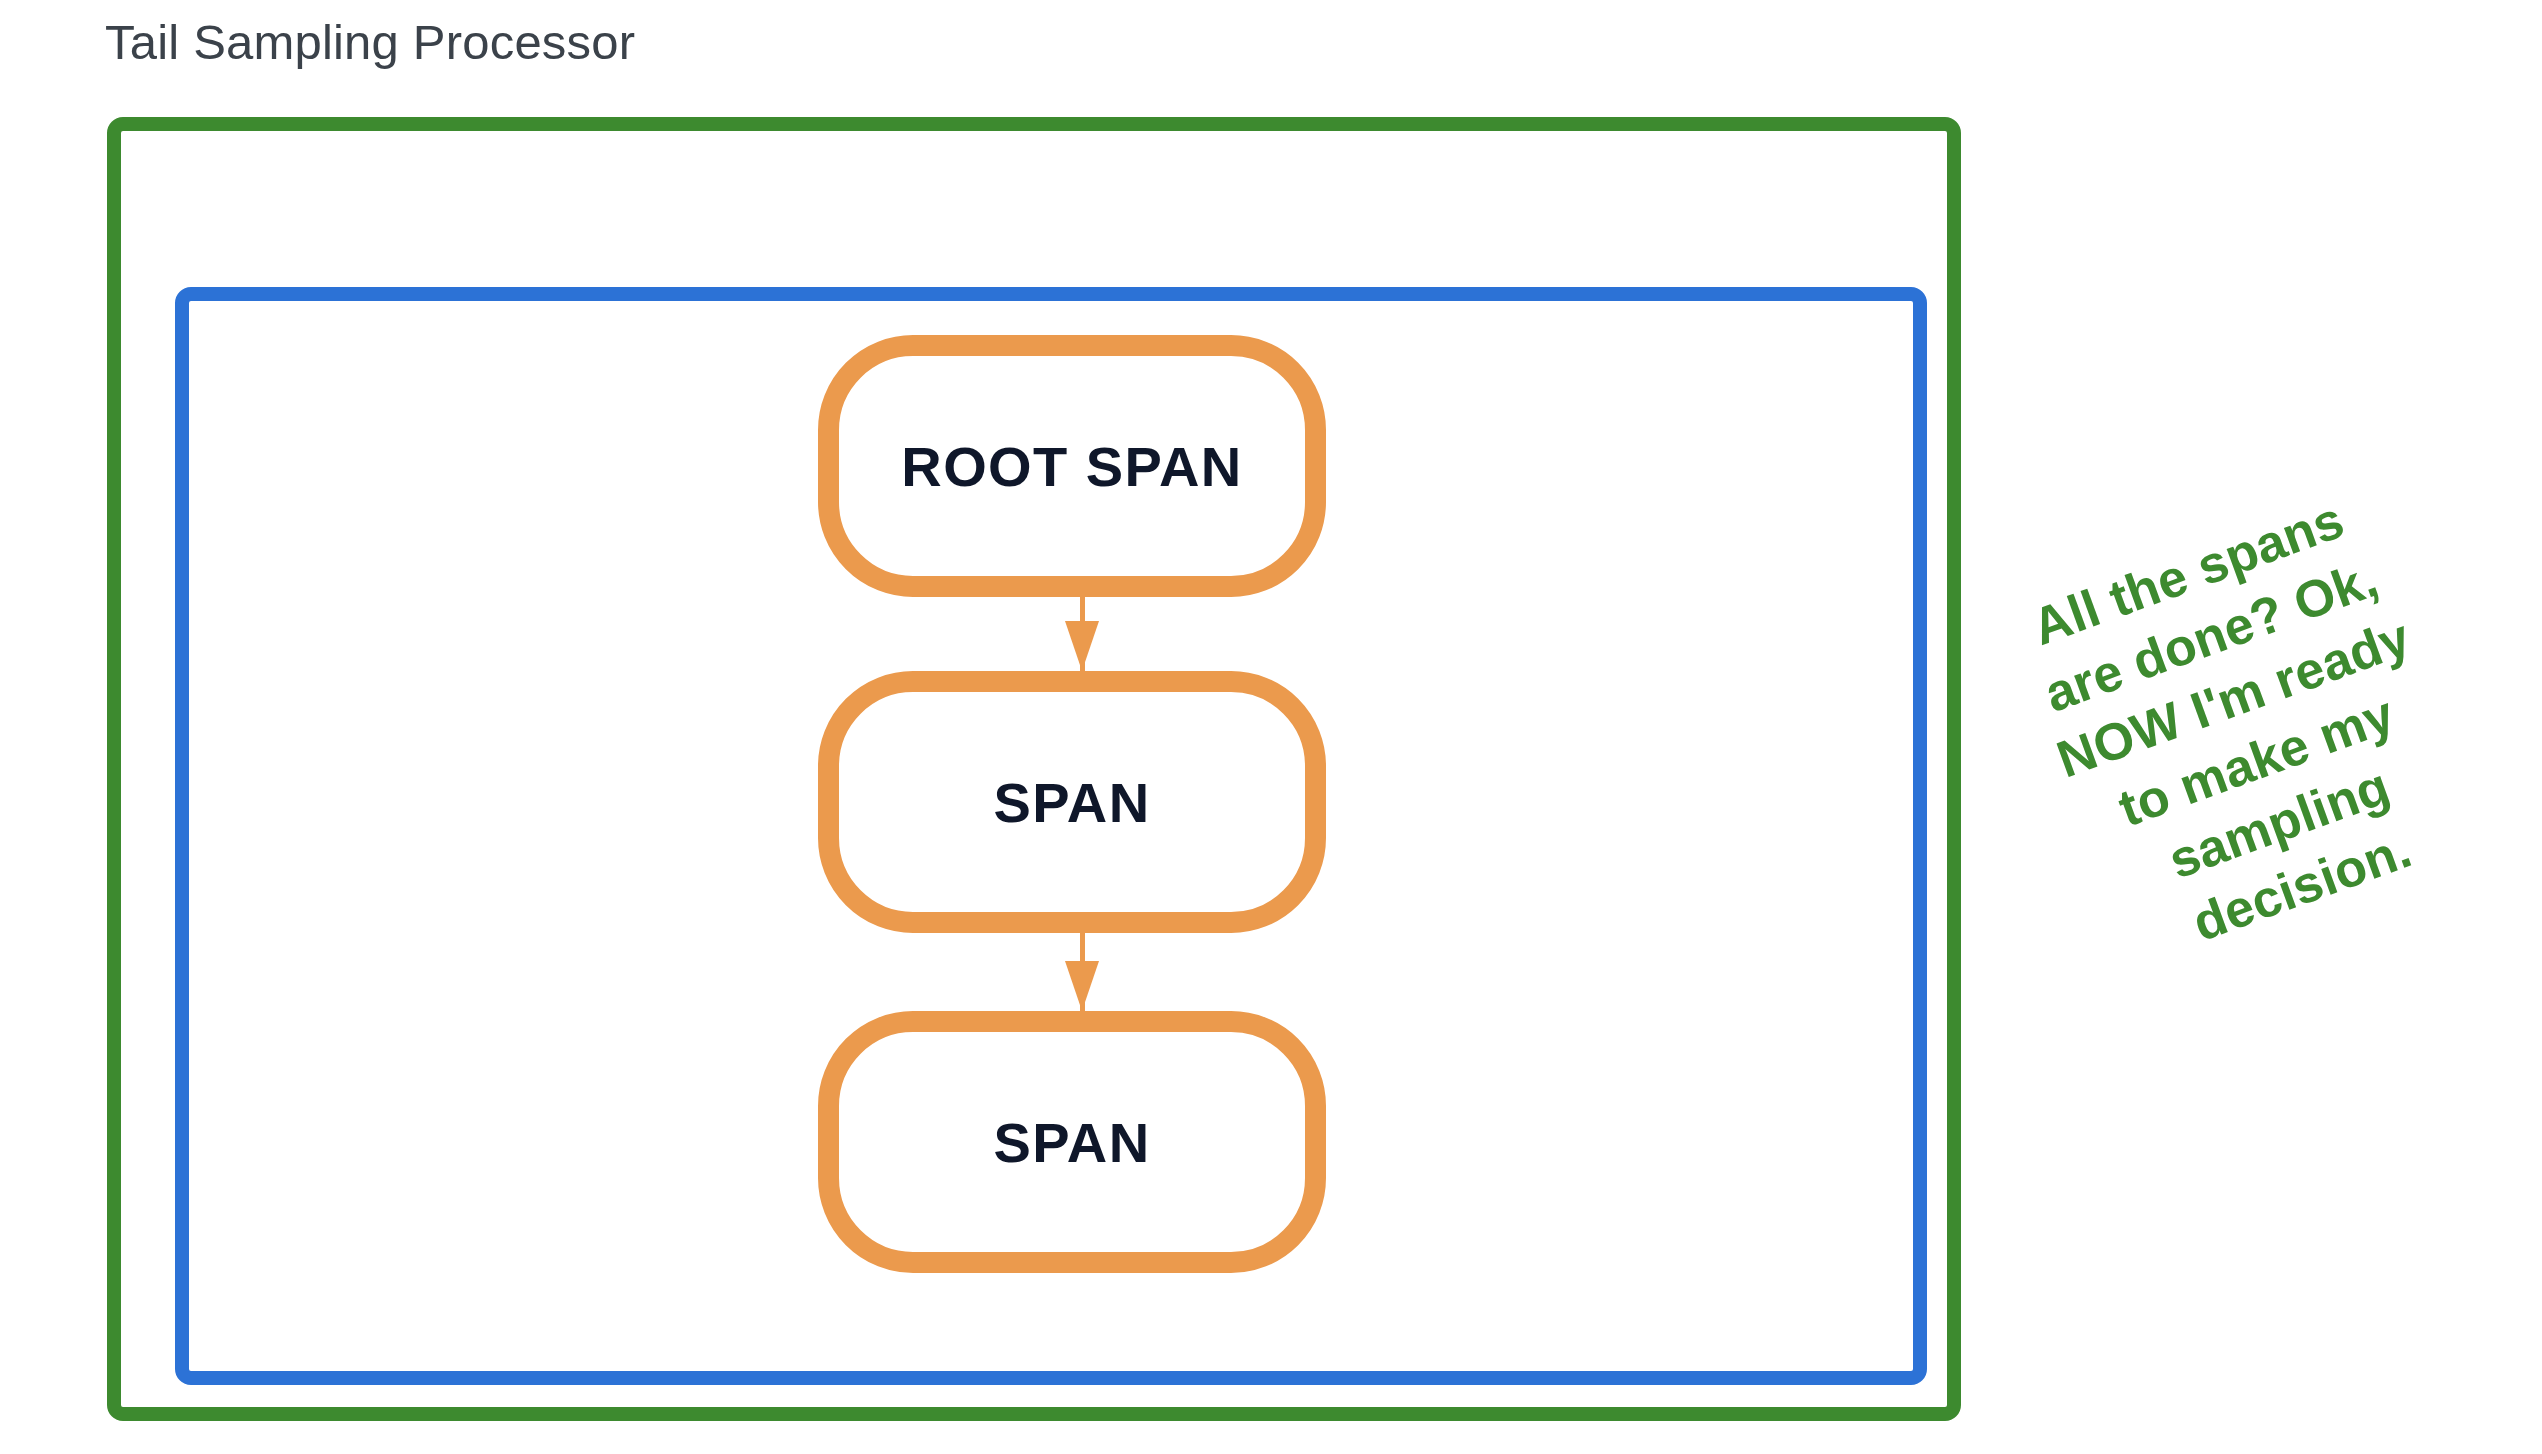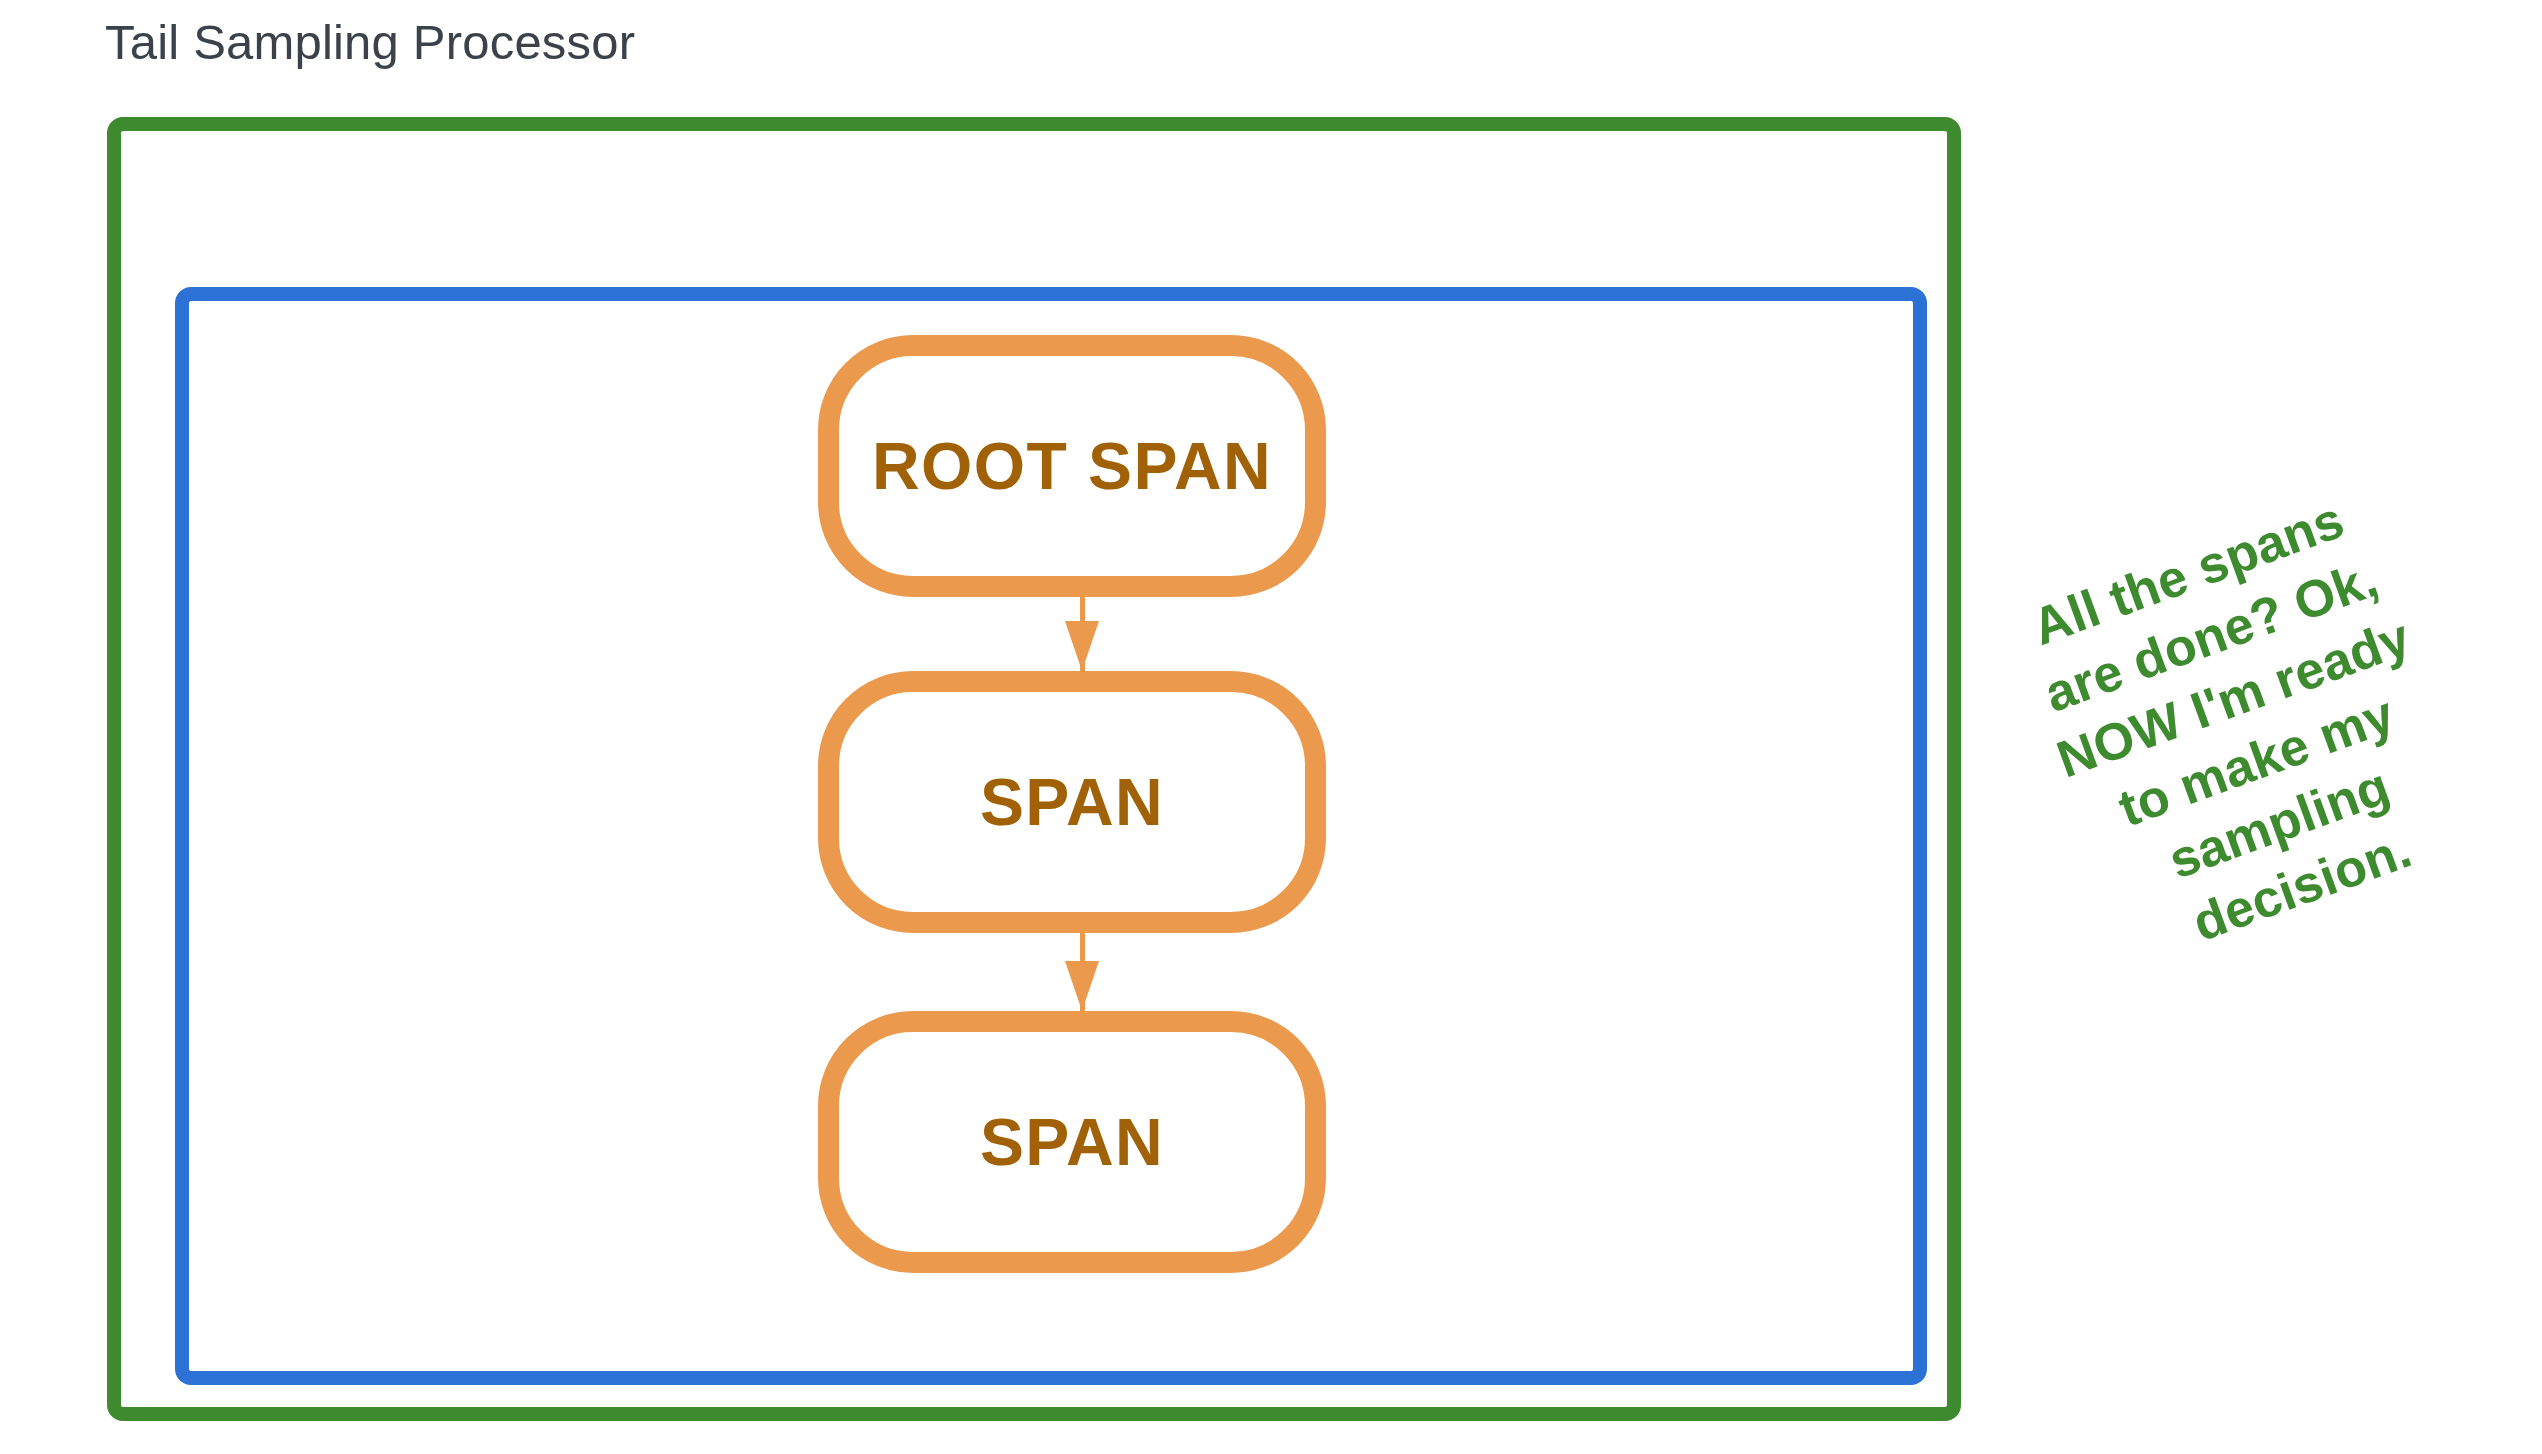--- a/index.html
+++ b/index.html
@@ -90,23 +90,23 @@
     position: absolute;
     box-sizing: border-box;
     border: 21px solid #eb9a4d;
     border-radius: 95px;
     background: #ffffff;
     display: flex;
     align-items: center;
     justify-content: center;
   }
   .span-node .span-label {
-    font-size: 66px;
+    font-size: 56px;
     font-weight: bold;
-    color: #a16207;
+    color: #0f172a;
     letter-spacing: 1.4px;
     white-space: nowrap;
   }
 
   .span-node.root  { left: 629px; top: 34px;  width: 508px; height: 262px; }
   .span-node.mid   { left: 629px; top: 370px; width: 508px; height: 262px; }
   .span-node.leaf  { left: 629px; top: 710px; width: 508px; height: 262px; }
 
   
   .connector {

